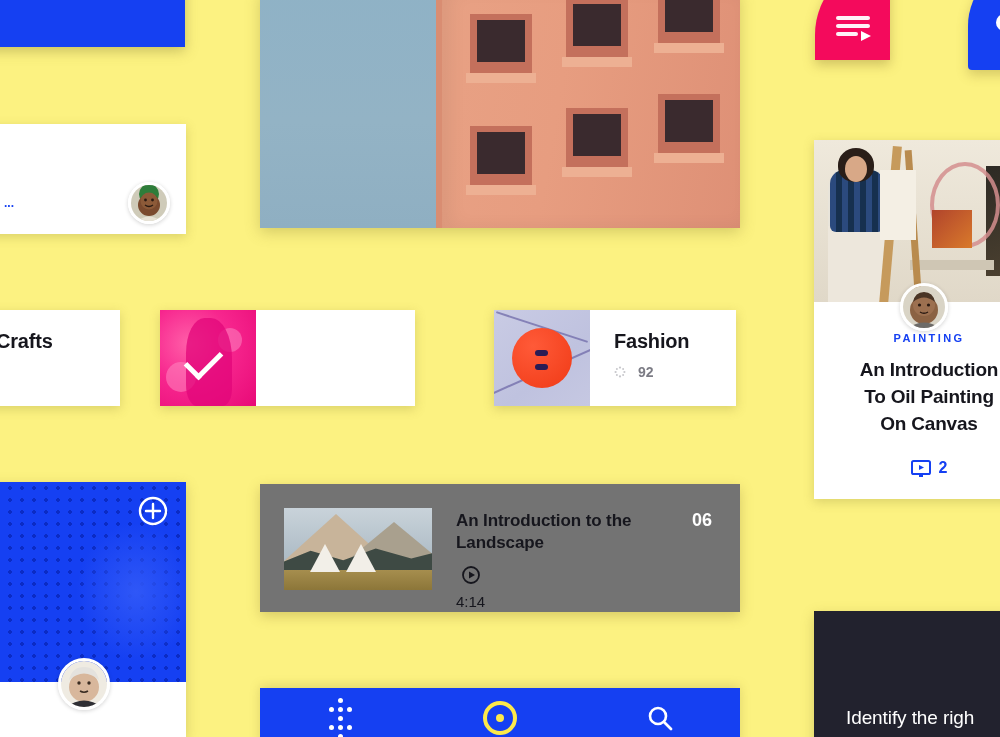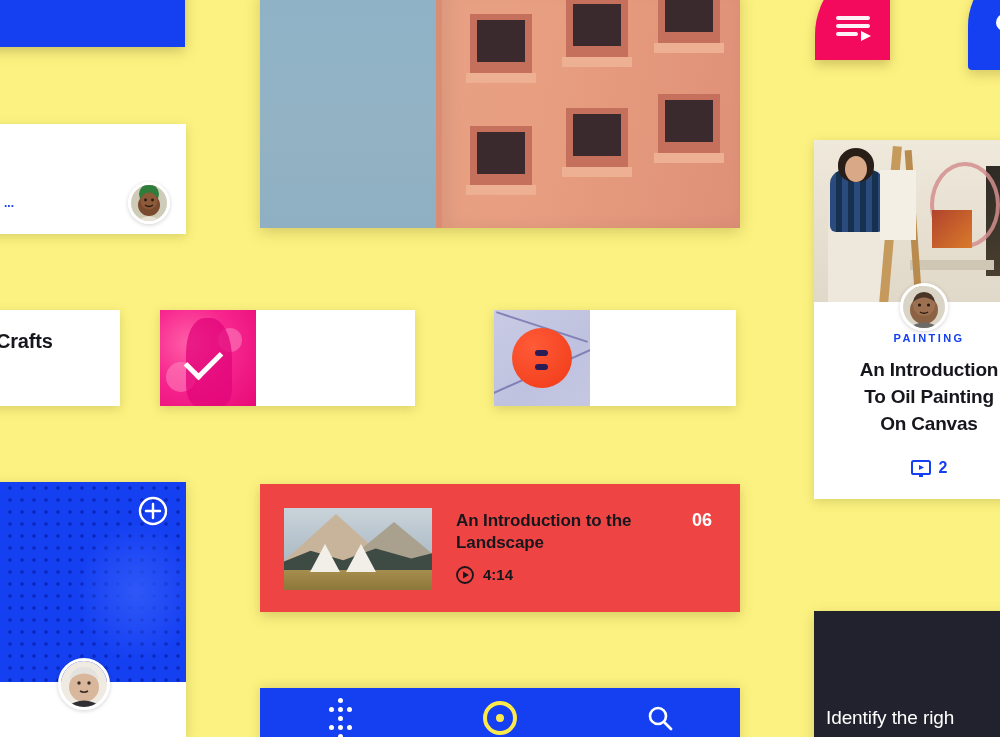--- a/index.html
+++ b/index.html
@@ -122,31 +122,31 @@
   .shelf{position:absolute;left:96px;top:120px;width:84px;height:10px;background:#CFC6B4;}
   #painting-avatar{left:900px;top:283px;width:42px;height:42px;}
   .pc-body{padding:30px 14px 22px;text-align:center;}
   .pc-kicker{font-size:11px;font-weight:700;letter-spacing:2.4px;color:#1540F2;}
   .pc-title{margin-top:12px;font-size:19px;font-weight:700;line-height:27px;color:#16161D;letter-spacing:-.2px;white-space:nowrap;}
   .pc-stat{margin-top:22px;display:flex;align-items:center;justify-content:center;gap:8px;color:#1540F2;font-weight:700;font-size:16px;}
 
   
   #lesson-row{
     left:260px;top:484px;width:480px;height:128px;
-    background:#ef4444;box-shadow:0 4px 12px rgba(130,110,40,.3);
+    background:#737373;box-shadow:0 4px 12px rgba(130,110,40,.3);
   }
   #lesson-thumb{position:absolute;left:24px;top:24px;width:148px;height:82px;overflow:hidden;background:#8FA3B4;}
   .mt-sky{position:absolute;inset:0;background:linear-gradient(180deg,#C9D3DA 0%,#AEBCC6 60%,#8E9FAE 100%);}
   .mt-peak{position:absolute;bottom:20px;left:-10px;width:0;height:0;border-left:62px solid transparent;border-right:62px solid transparent;border-bottom:56px solid #C8B49A;}
   .mt-peak2{position:absolute;bottom:20px;left:52px;width:0;height:0;border-left:58px solid transparent;border-right:58px solid transparent;border-bottom:48px solid #A9A08E;}
   .mt-dark{position:absolute;bottom:18px;left:0;width:100%;height:26px;background:#3E4A44;clip-path:polygon(0 60%,18% 18%,40% 55%,62% 10%,86% 48%,100% 28%,100% 100%,0 100%);}
   .mt-field{position:absolute;bottom:0;left:0;width:100%;height:20px;background:linear-gradient(180deg,#A68E4E,#8C7639);}
   .cabin{position:absolute;bottom:18px;width:0;height:0;border-left:15px solid transparent;border-right:15px solid transparent;border-bottom:28px solid #F2EFE8;}
   #lesson-title{position:absolute;left:196px;top:26px;width:226px;font-size:17px;font-weight:700;line-height:22px;color:#16161D;letter-spacing:-.1px;}
-  #lesson-dur{position:absolute;left:196px;top:82px;display:flex;gap:9px;color:#16161D;font-size:15px;font-weight:700;}
+  #lesson-dur{position:absolute;left:196px;top:82px;display:flex;align-items:center;gap:9px;color:#16161D;font-size:15px;font-weight:400;flex-direction:column;}
   #lesson-num{position:absolute;right:28px;top:26px;font-size:18px;font-weight:700;color:#fff;}
 
   
   #dots-card{
     left:-80px;top:482px;width:266px;height:255px;background:#fff;
     box-shadow:0 4px 12px rgba(120,110,40,.28);
   }
   #dots-media{
     position:absolute;left:0;top:0;width:266px;height:200px;background:#1540F2;
     background-image:radial-gradient(#0B2BC4 1.9px, transparent 2.1px);
@@ -155,21 +155,21 @@
   #dots-media .sheen{position:absolute;right:-10px;top:40px;width:120px;height:140px;background:radial-gradient(ellipse,#2F57F7 0%,rgba(47,87,247,0) 70%);}
   #plus-icon-wrap{position:absolute;right:18px;top:14px;width:30px;height:30px;}
   #dots-avatar{left:58px;top:658px;width:46px;height:46px;}
 
   
   #dark-card{
     left:814px;top:611px;width:240px;height:140px;background:#22222E;
     box-shadow:0 4px 12px rgba(120,110,40,.28);
   }
   #dark-card .dk-title{
-    position:absolute;left:12px;top:96px;font-size:19px;font-weight:400;color:#fff;white-space:nowrap;letter-spacing:-.1px;
+    position:absolute;left:32px;top:96px;font-size:19px;font-weight:400;color:#fff;white-space:nowrap;letter-spacing:-.1px;
   }
 
   
   #bottom-nav{
     left:260px;top:688px;width:480px;height:60px;background:#1540F2;
     box-shadow:0 -2px 10px rgba(120,110,40,.22);
     display:flex;align-items:center;
   }
   .nav-item{flex:1;display:flex;align-items:center;justify-content:center;height:100%;}
   .grid-dots{display:grid;grid-template-columns:repeat(3,5px);gap:4px;width:23px;}
@@ -264,20 +264,38 @@
     </div>
   </div>
 
   <div class="abs card cat-card" id="fashion-card">
     <div class="cat-thumb thumb-fashion">
       <span class="thread" style="left:0;top:16px;width:96px;height:2px;transform:rotate(18deg);"></span>
       <span class="thread" style="left:-6px;top:60px;width:110px;height:2px;transform:rotate(-24deg);"></span>
       <span class="btn-circle"></span>
       <span class="hole" style="left:41px;top:40px;"></span>
       <span class="hole" style="left:41px;top:54px;"></span>
+    </div>
+    <div class="cat-body">
+      <div class="cat-name">Fashion</div>
+      <div class="cat-meta">
+        <svg class="flake" viewBox="0 0 12 12">
+          <g fill="#9A9AA2">
+            <circle cx="6" cy="1.6" r="1.1"></circle>
+              <circle cx="6" cy="10.4" r="1.1"></circle>
+            <circle cx="1.6" cy="6" r="1.1"></circle>
+              <circle cx="10.4" cy="6" r="1.1"></circle>
+            <circle cx="2.9" cy="2.9" r="1"></circle>
+              <circle cx="9.1" cy="9.1" r="1"></circle>
+            <circle cx="9.1" cy="2.9" r="1"></circle>
+              <circle cx="2.9" cy="9.1" r="1"></circle>
+          </g>
+        </svg>
+        <span class="cat-count">92</span>
+      </div>
     </div>
   </div>
 
   <div class="abs card" id="painting-card">
     <div id="painting-photo">
       <span class="studio-wall"></span>
       <span class="pic-dark"></span>
       <span class="hoop"></span>
       <span class="pic-fruit"></span>
       <span class="shelf"></span>

